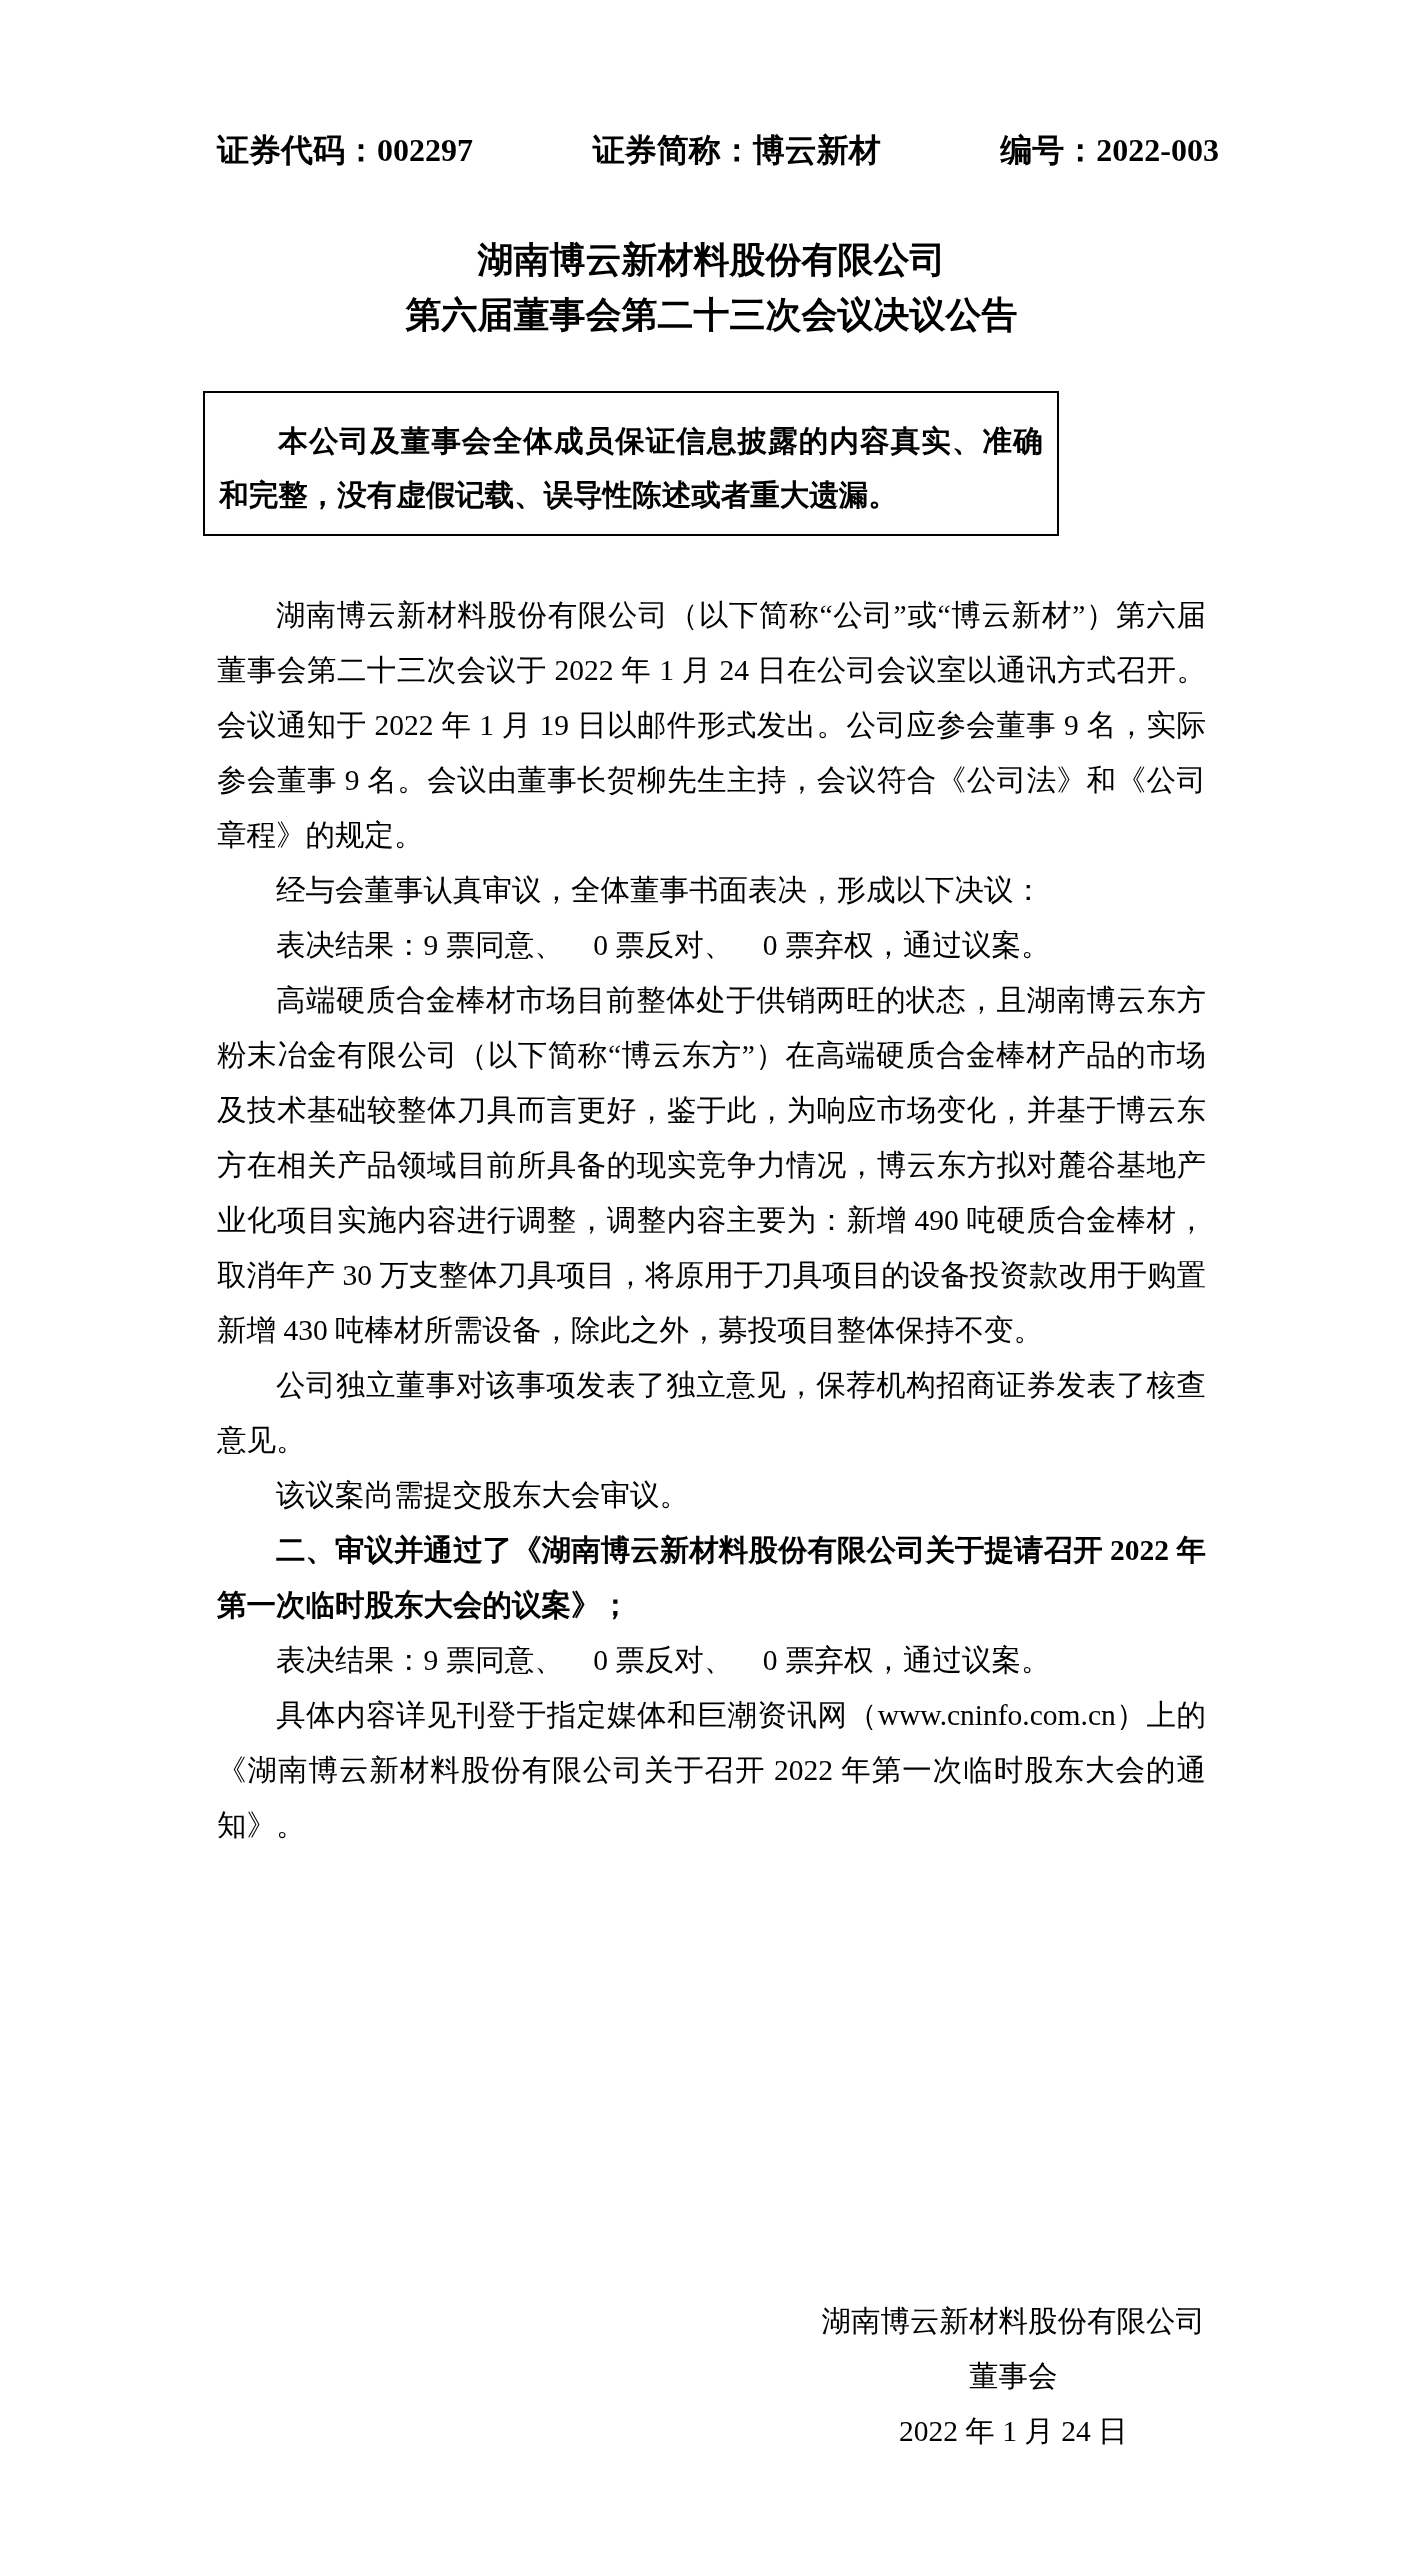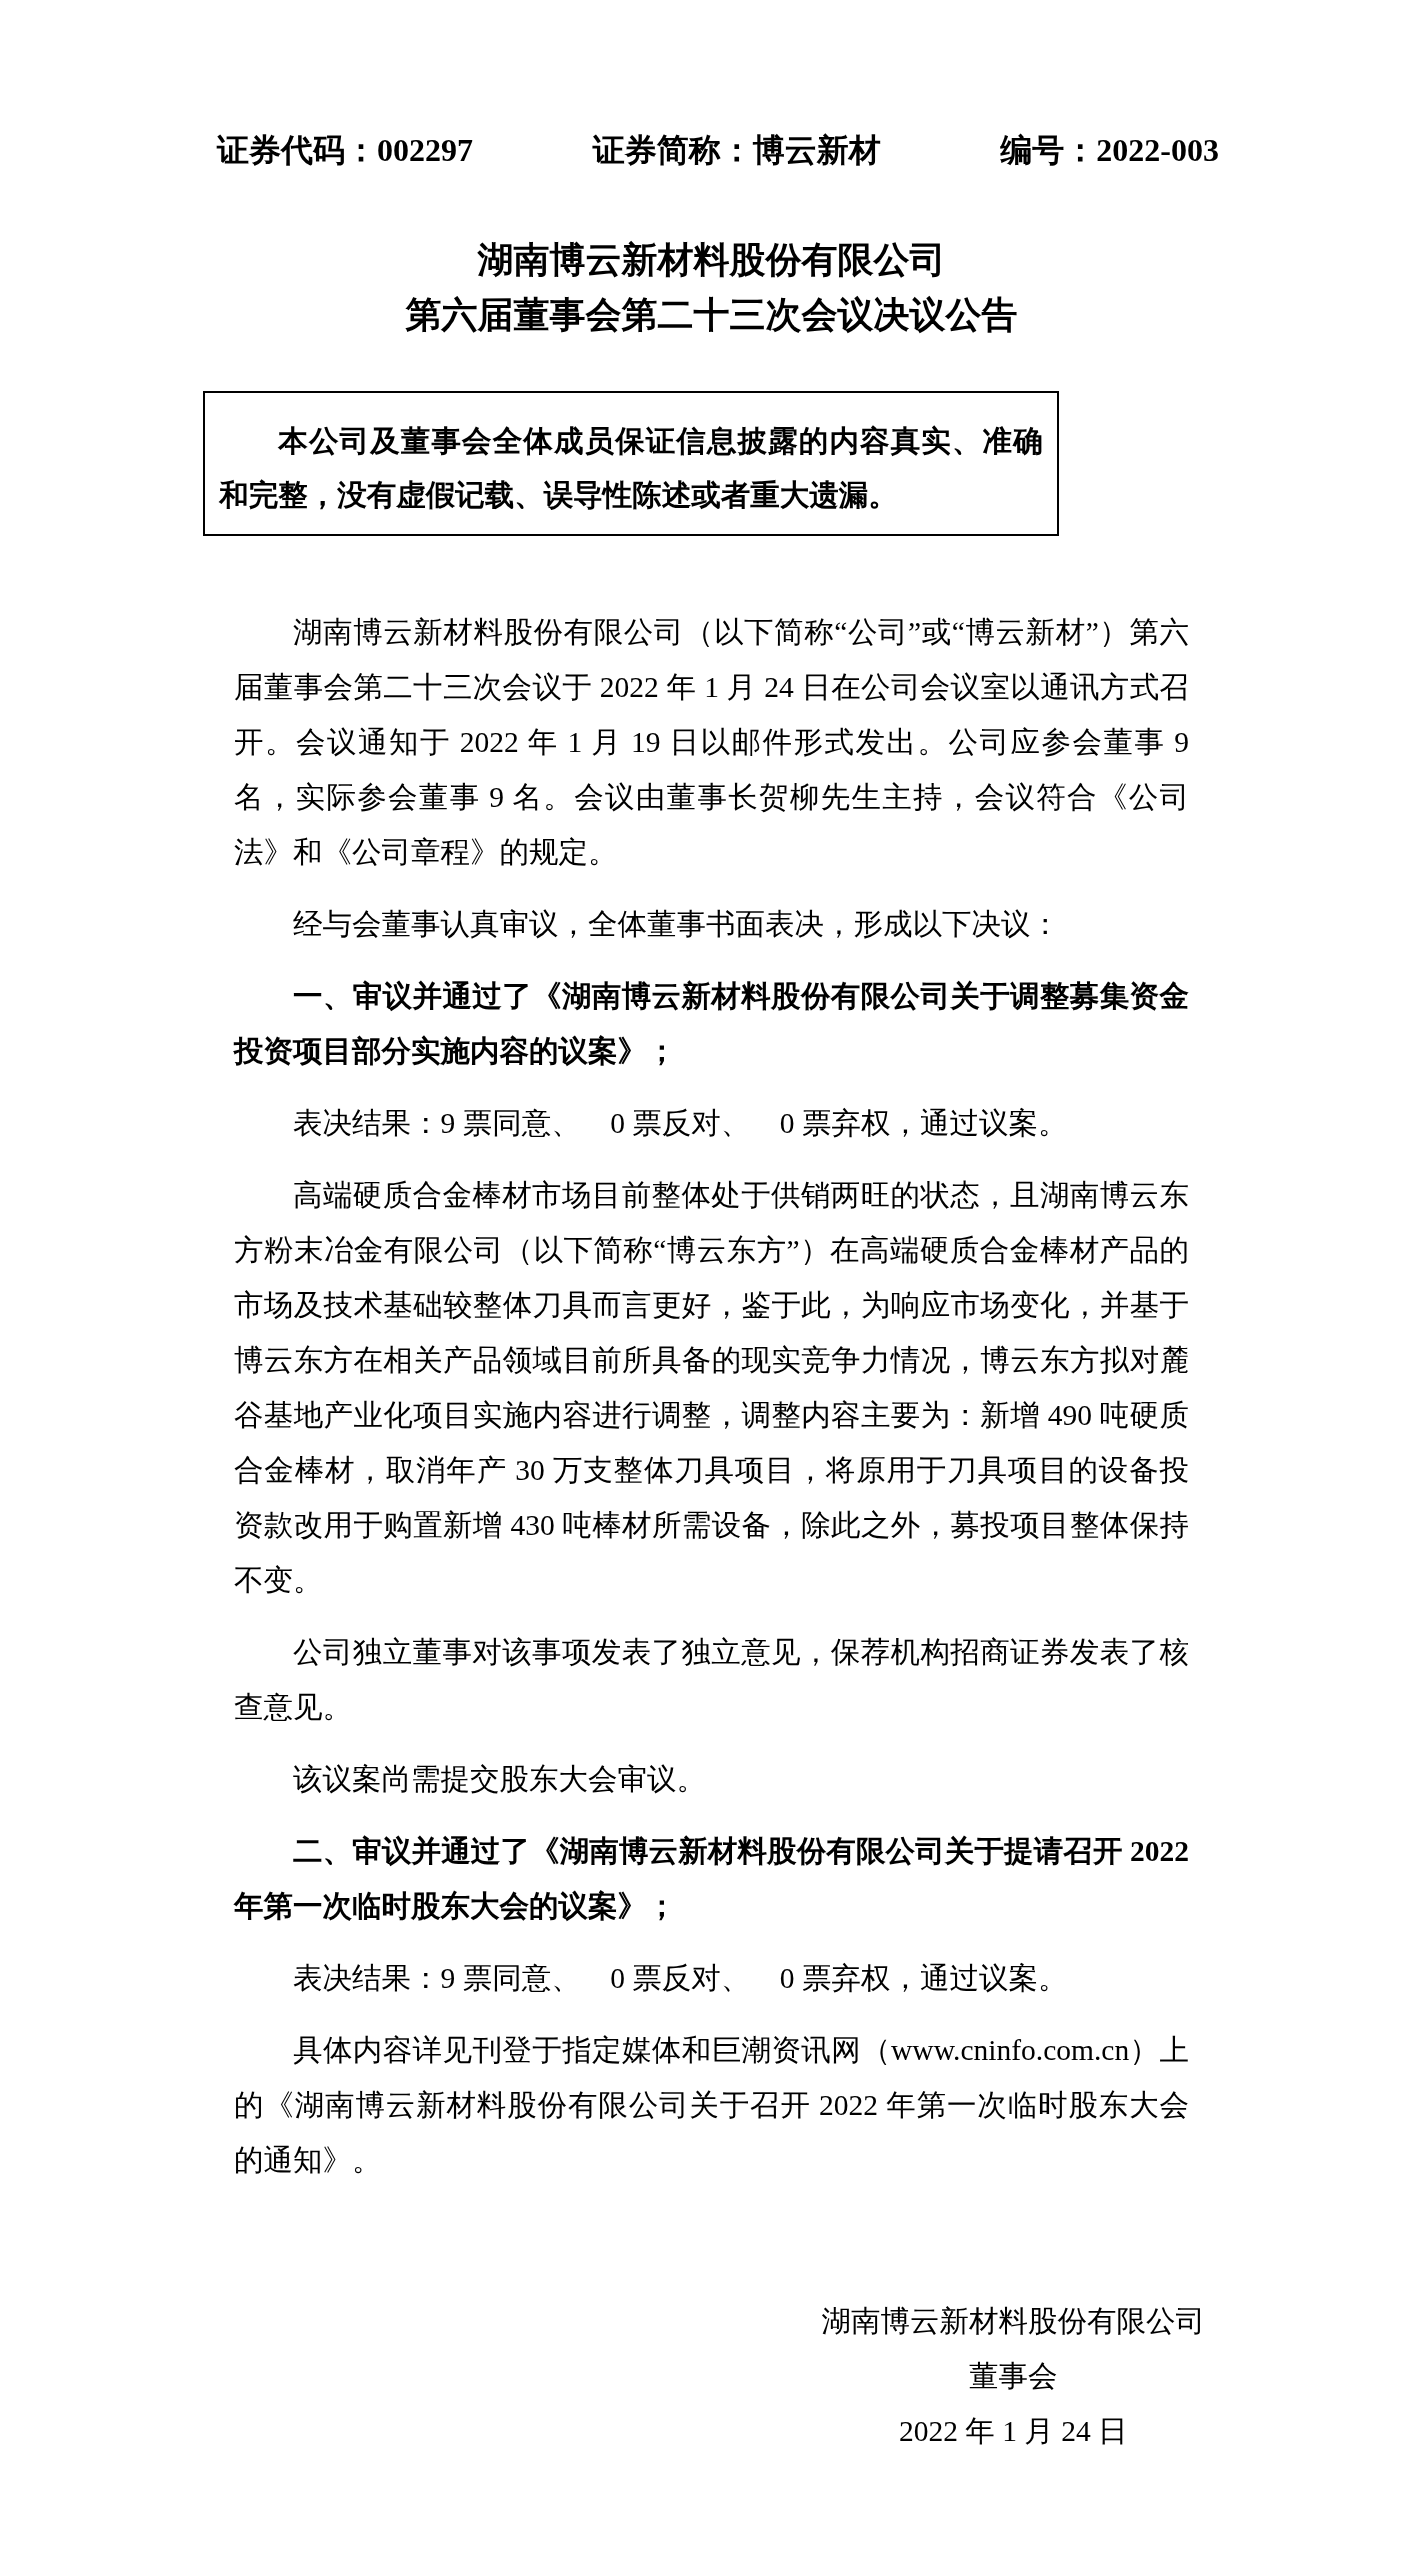--- a/index.html
+++ b/index.html
@@ -61,21 +61,21 @@
     position: absolute;
     top: 588px;
     left: 217px;
     width: 989px;
     font-size: 29.5px;
     line-height: 55px;
     text-align: justify;
     overflow-wrap: break-word;
   }
   .body-text p {
-    margin: 17px;
+    margin: 0;
     text-indent: 2em;
   }
   .body-text p.bold {
     font-weight: bold;
   }
   .body-text p.gap-top {
     margin-top: 55px;
   }
   .signature {
     position: absolute;
@@ -103,21 +103,20 @@
     <div>第六届董事会第二十三次会议决议公告</div>
   </div>
 
   <div class="disclaimer-box">
     <p>本公司及董事会全体成员保证信息披露的内容真实、准确和完整，没有虚假记载、误导性陈述或者重大遗漏。</p>
   </div>
 
   <div class="body-text">
     <p>湖南博云新材料股份有限公司（以下简称“公司”或“博云新材”）第六届董事会第二十三次会议于 2022 年 1 月 24 日在公司会议室以通讯方式召开。会议通知于 2022 年 1 月 19 日以邮件形式发出。公司应参会董事 9 名，实际参会董事 9 名。会议由董事长贺柳先生主持，会议符合《公司法》和《公司章程》的规定。</p>
     <p>经与会董事认真审议，全体董事书面表决，形成以下决议：</p>
-    <p class="bold">一、审议并通过了《湖南博云新材料股份有限公司关于调整募集资金投资项目部分实施内容的议案》；</p>
     <p>表决结果：9 票同意、　0 票反对、　0 票弃权，通过议案。</p>
     <p>高端硬质合金棒材市场目前整体处于供销两旺的状态，且湖南博云东方粉末冶金有限公司（以下简称“博云东方”）在高端硬质合金棒材产品的市场及技术基础较整体刀具而言更好，鉴于此，为响应市场变化，并基于博云东方在相关产品领域目前所具备的现实竞争力情况，博云东方拟对麓谷基地产业化项目实施内容进行调整，调整内容主要为：新增 490 吨硬质合金棒材，取消年产 30 万支整体刀具项目，将原用于刀具项目的设备投资款改用于购置新增 430 吨棒材所需设备，除此之外，募投项目整体保持不变。</p>
     <p>公司独立董事对该事项发表了独立意见，保荐机构招商证券发表了核查意见。</p>
     <p>该议案尚需提交股东大会审议。</p>
     <p class="bold">二、审议并通过了《湖南博云新材料股份有限公司关于提请召开 2022 年第一次临时股东大会的议案》；</p>
     <p>表决结果：9 票同意、　0 票反对、　0 票弃权，通过议案。</p>
     <p>具体内容详见刊登于指定媒体和巨潮资讯网（www.cninfo.com.cn）上的《湖南博云新材料股份有限公司关于召开 2022 年第一次临时股东大会的通知》。</p>
   </div>
 
   <div class="signature">

